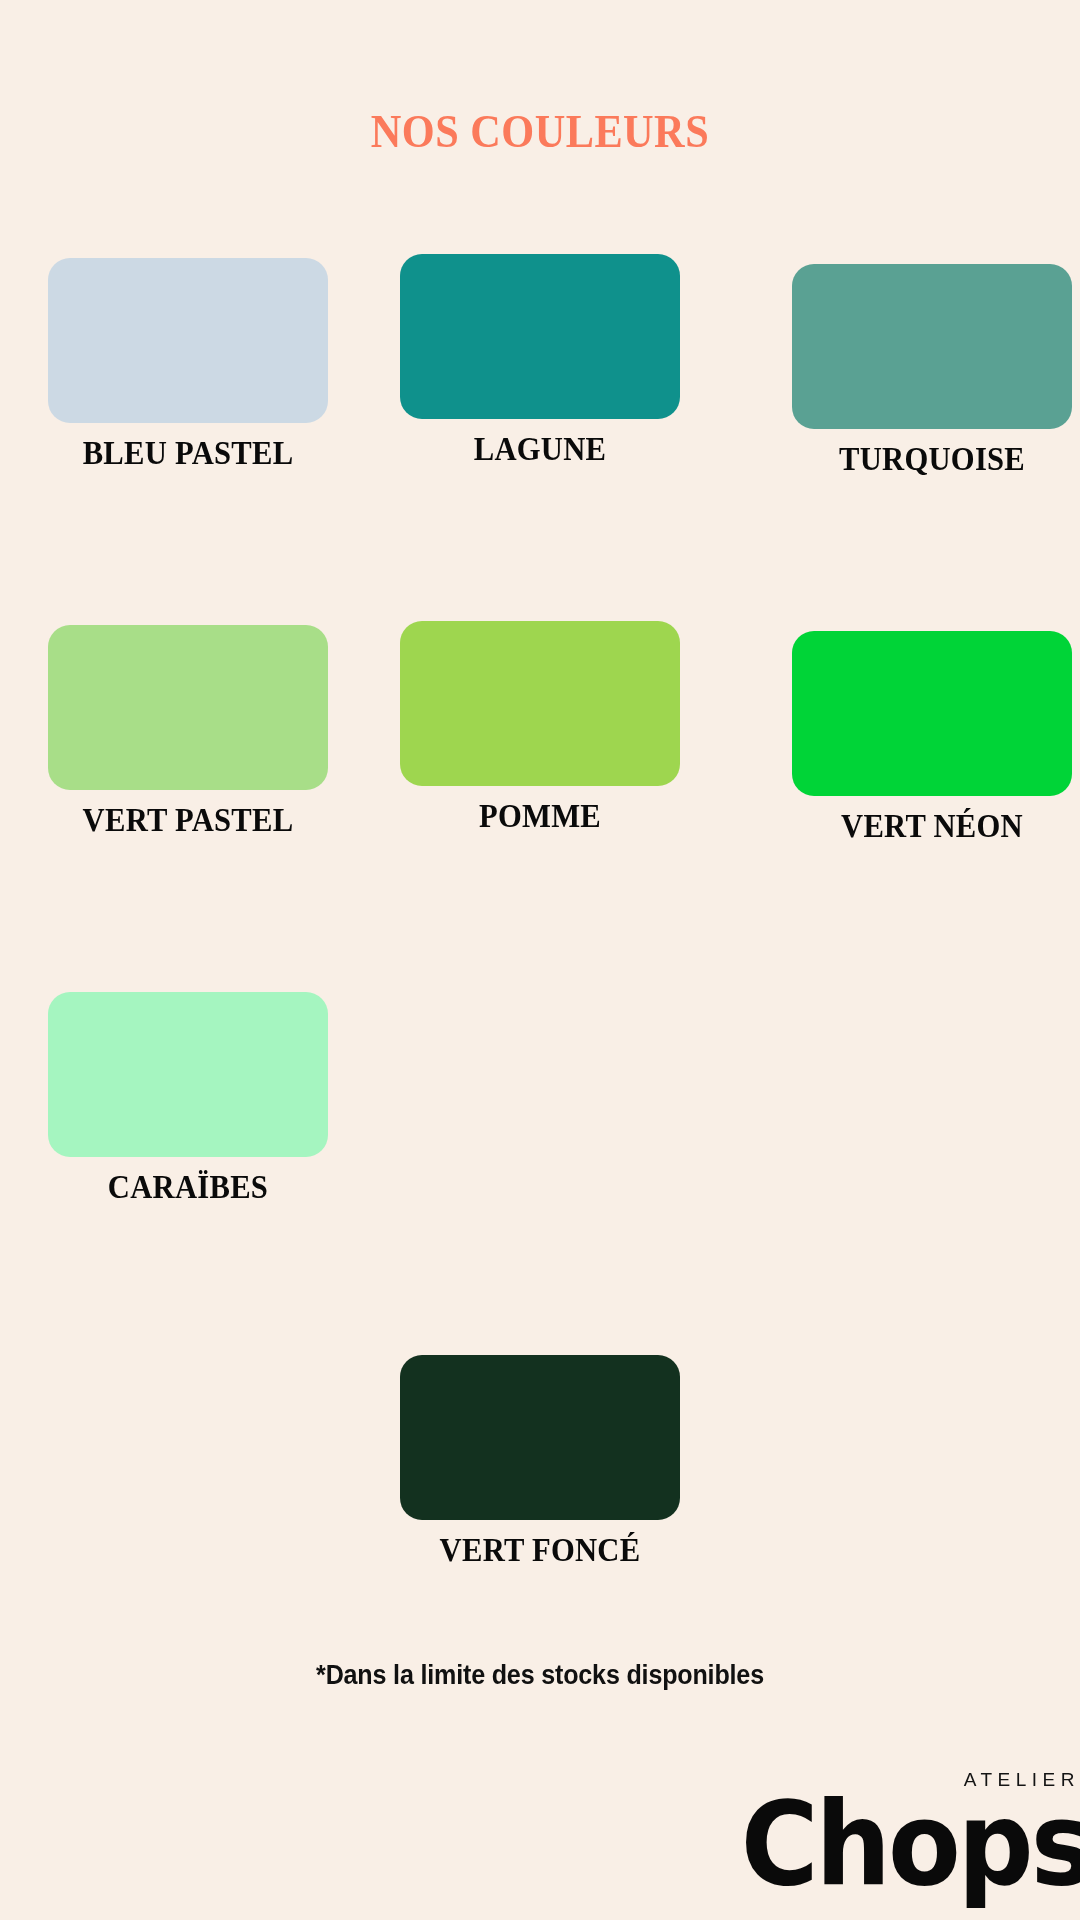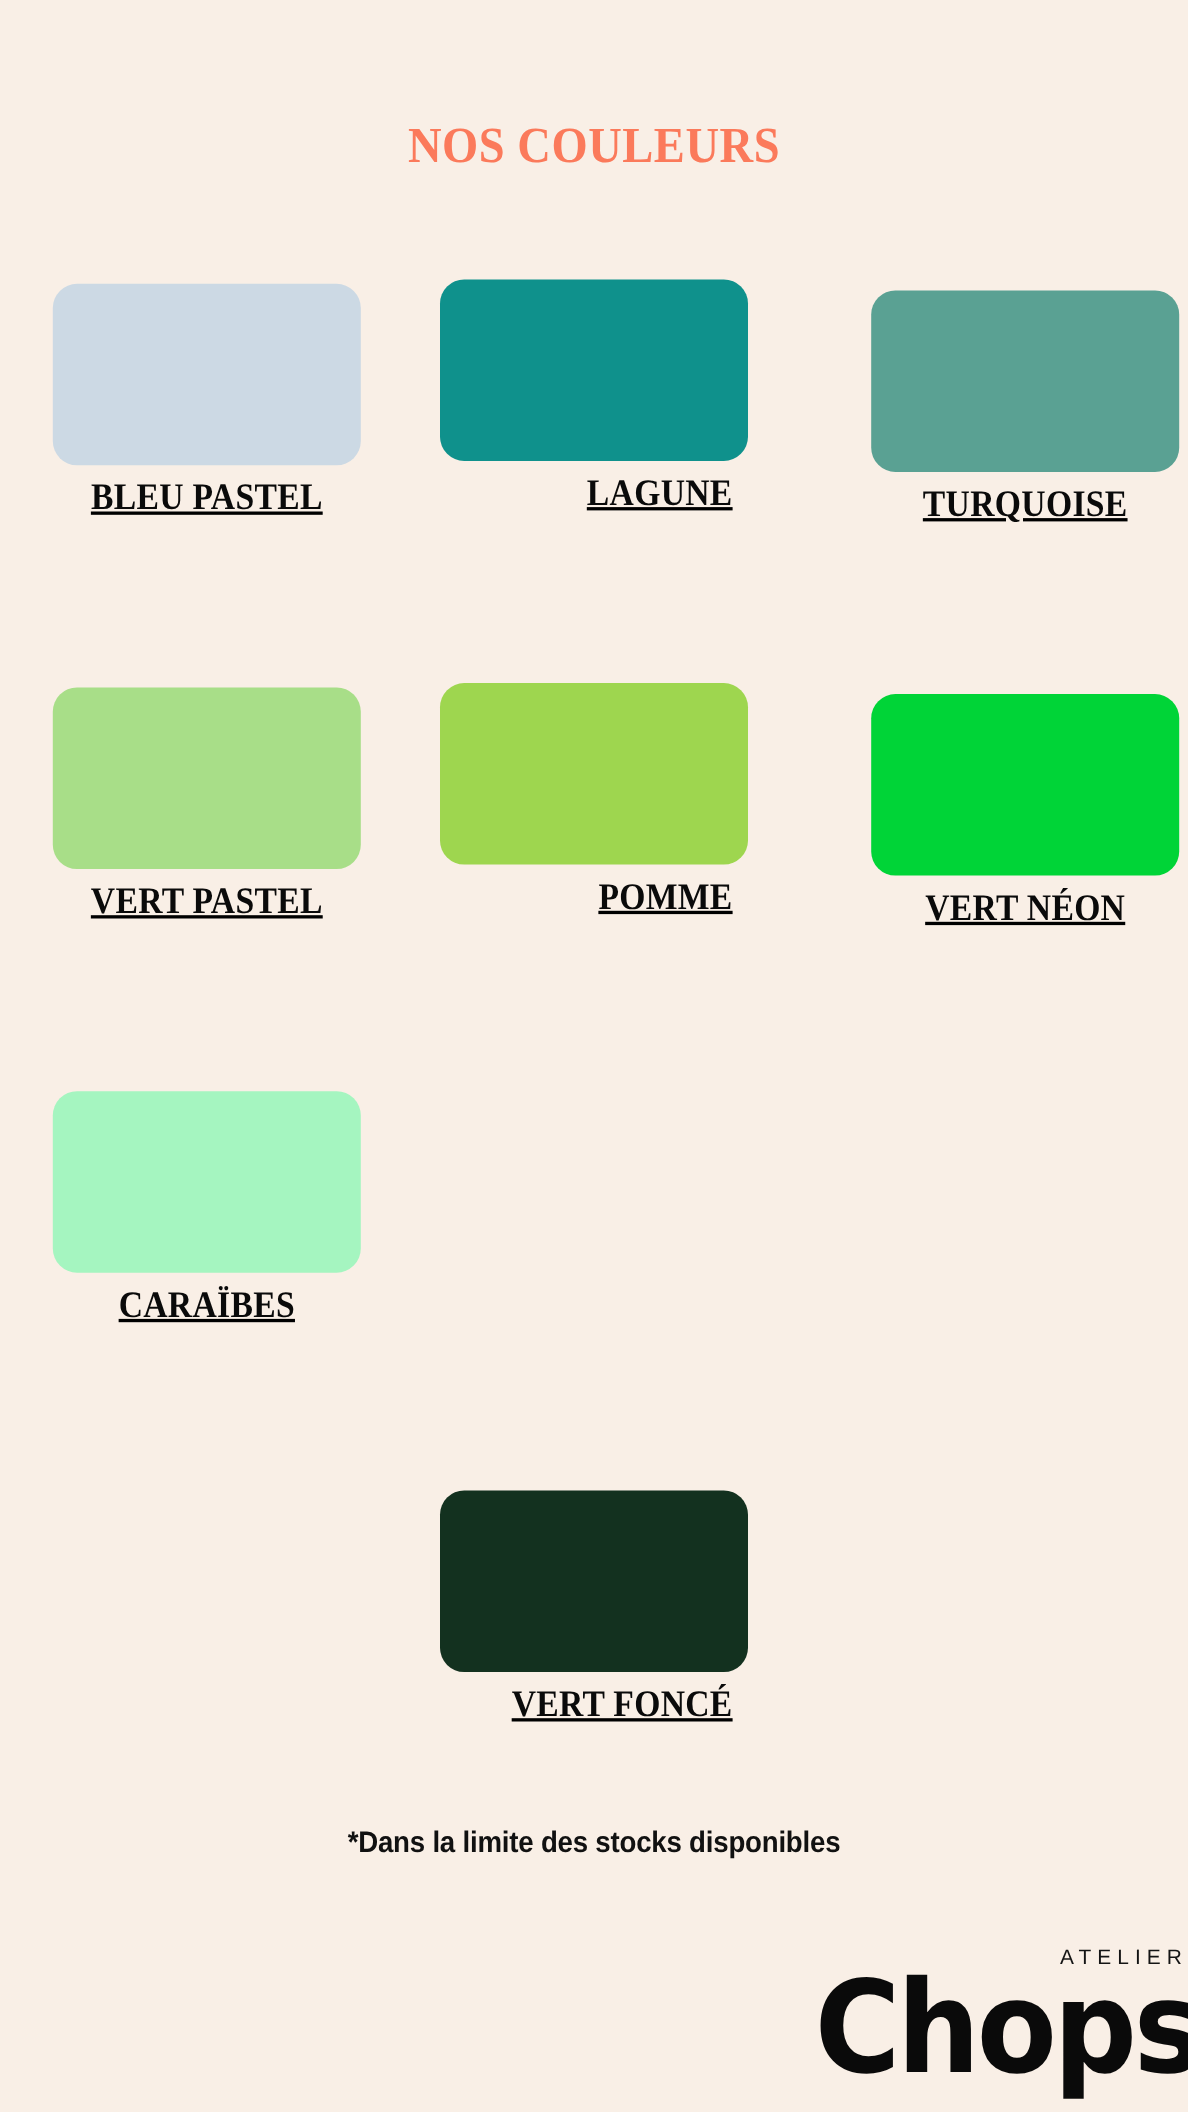--- a/index.html
+++ b/index.html
@@ -50,24 +50,23 @@
   .row {
     position: relative;
     height: 367px;
     width: 1080px;
   }
 
   .cell {
     position: absolute;
     width: 280px;
     text-align: center;
-    text-decoration: underline;
   }
   .cell.c0 { left: 48px;  }
-  .cell.c1 { left: 400px; text-align: right; }
+  .cell.c1 { left: 400px; }
   .cell.c2 { left: 752px; }
 
   
   .cell.c0 { top: 0px;  }
   .cell.c1 { top: -4px; }
   .cell.c2 { top: 6px; margin-left: 40px;  }
 
   .swatch {
     width: 280px;
     height: 165px;

